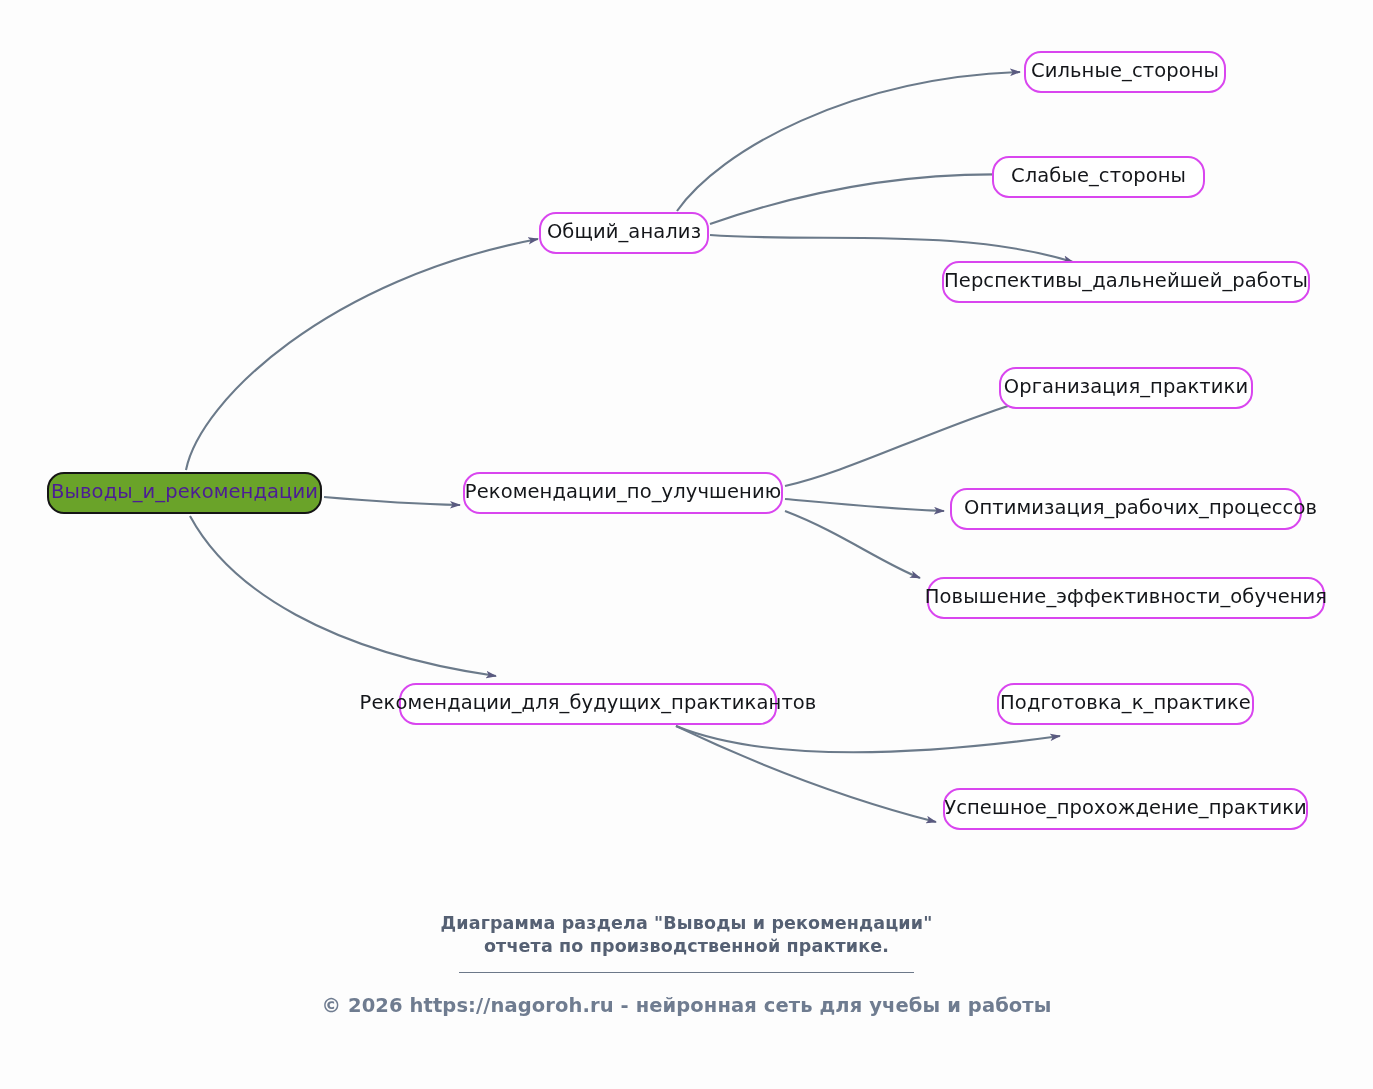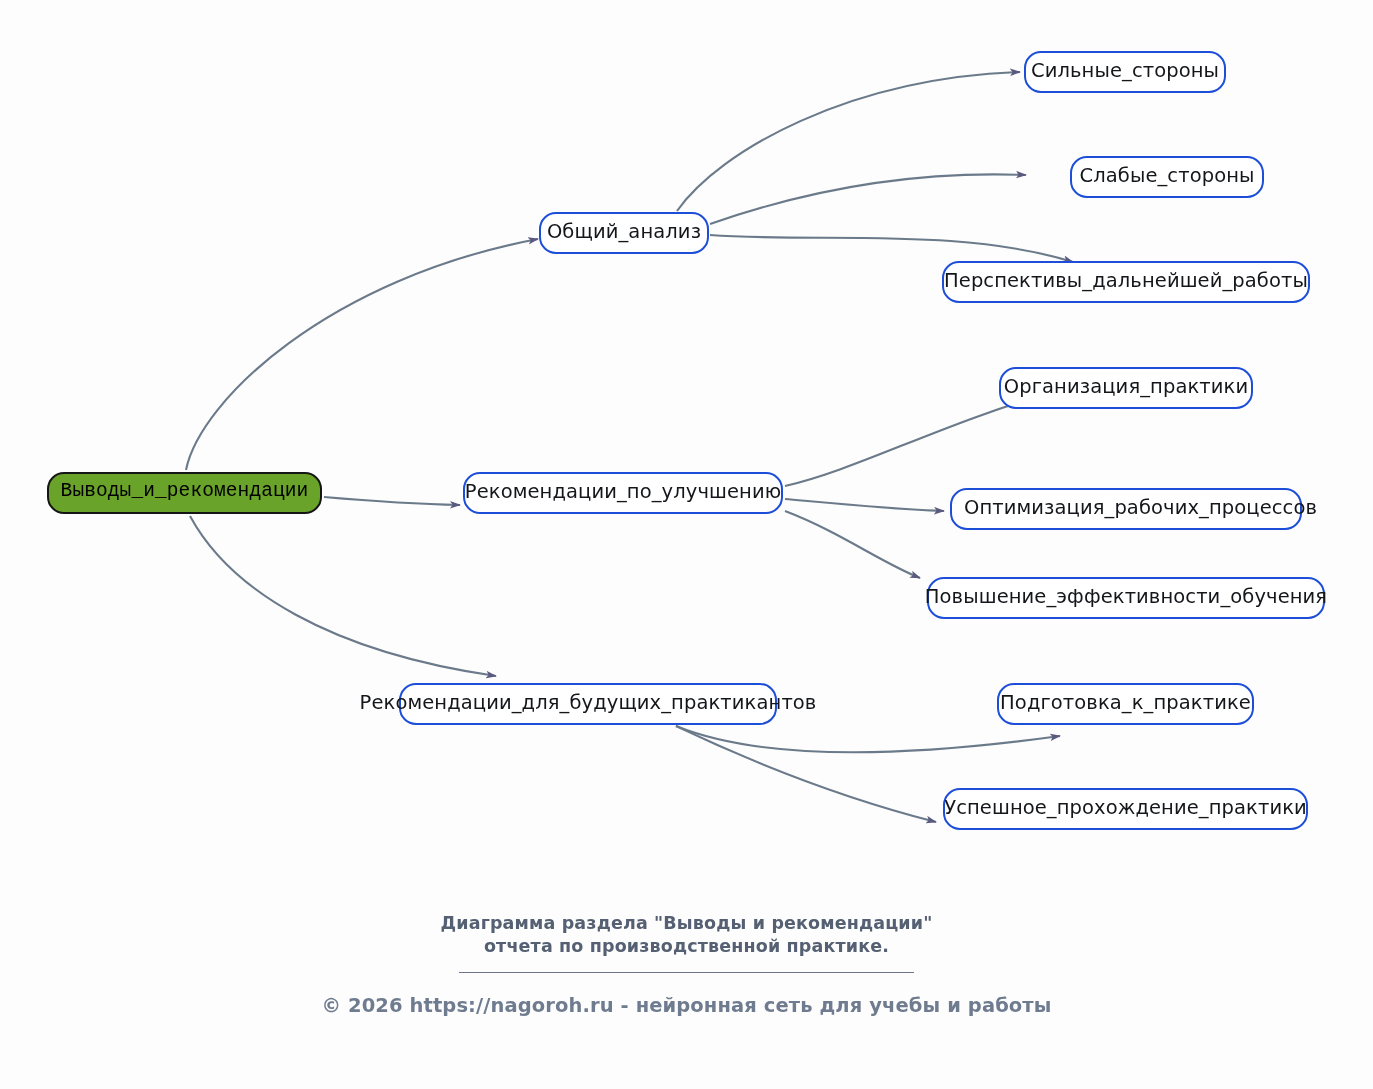--- a/index.html
+++ b/index.html
@@ -30,35 +30,34 @@
     height: 1089px;
     pointer-events: none;
   }
   .node {
     position: absolute;
     box-sizing: border-box;
     display: flex;
     align-items: center;
     justify-content: center;
     background: #ffffff;
-    border: 2px solid #1d4ed8;
+    border: 2px solid #d946ef;
     border-radius: 17px;
     color: #14161a;
     font-size: 19.5px;
     font-weight: 400;
     letter-spacing: 0.1px;
     white-space: nowrap;
     padding: 0 14px;
     line-height: 1;
   }
   .node.root {
     background: #6aa329;
     border-color: #151515;
-    color: #000000;
-    font-family: Liberation Mono, monospace;
+    color: #4c1d95;
   }
   .node-label {
     display: block;
     transform: translateY(-1px);
   }
   #caption-block {
     position: absolute;
     left: 0;
     top: 912px;
     width: 1373px;
@@ -123,21 +122,21 @@
   </div>
 
   <div class="node" style="left:539px; top:212px; width:170px; height:42px;justify-content:center;">
     <span class="node-label">Общий_анализ</span>
   </div>
 
   <div class="node" style="left:1024px; top:51px; width:202px; height:42px;">
     <span class="node-label">Сильные_стороны</span>
   </div>
 
-  <div class="node" style="left:1070px; top:156px; width:194px; height:42px;">
+  <div class="node" style="left:992px; top:156px; width:213px; height:42px;">
     <span class="node-label">Слабые_стороны</span>
   </div>
 
   <div class="node" style="left:942px; top:261px; width:368px; height:42px;">
     <span class="node-label">Перспективы_дальнейшей_работы</span>
   </div>
 
   <div class="node" style="left:463px; top:472px; width:320px; height:42px;">
     <span class="node-label">Рекомендации_по_улучшению</span>
   </div>

